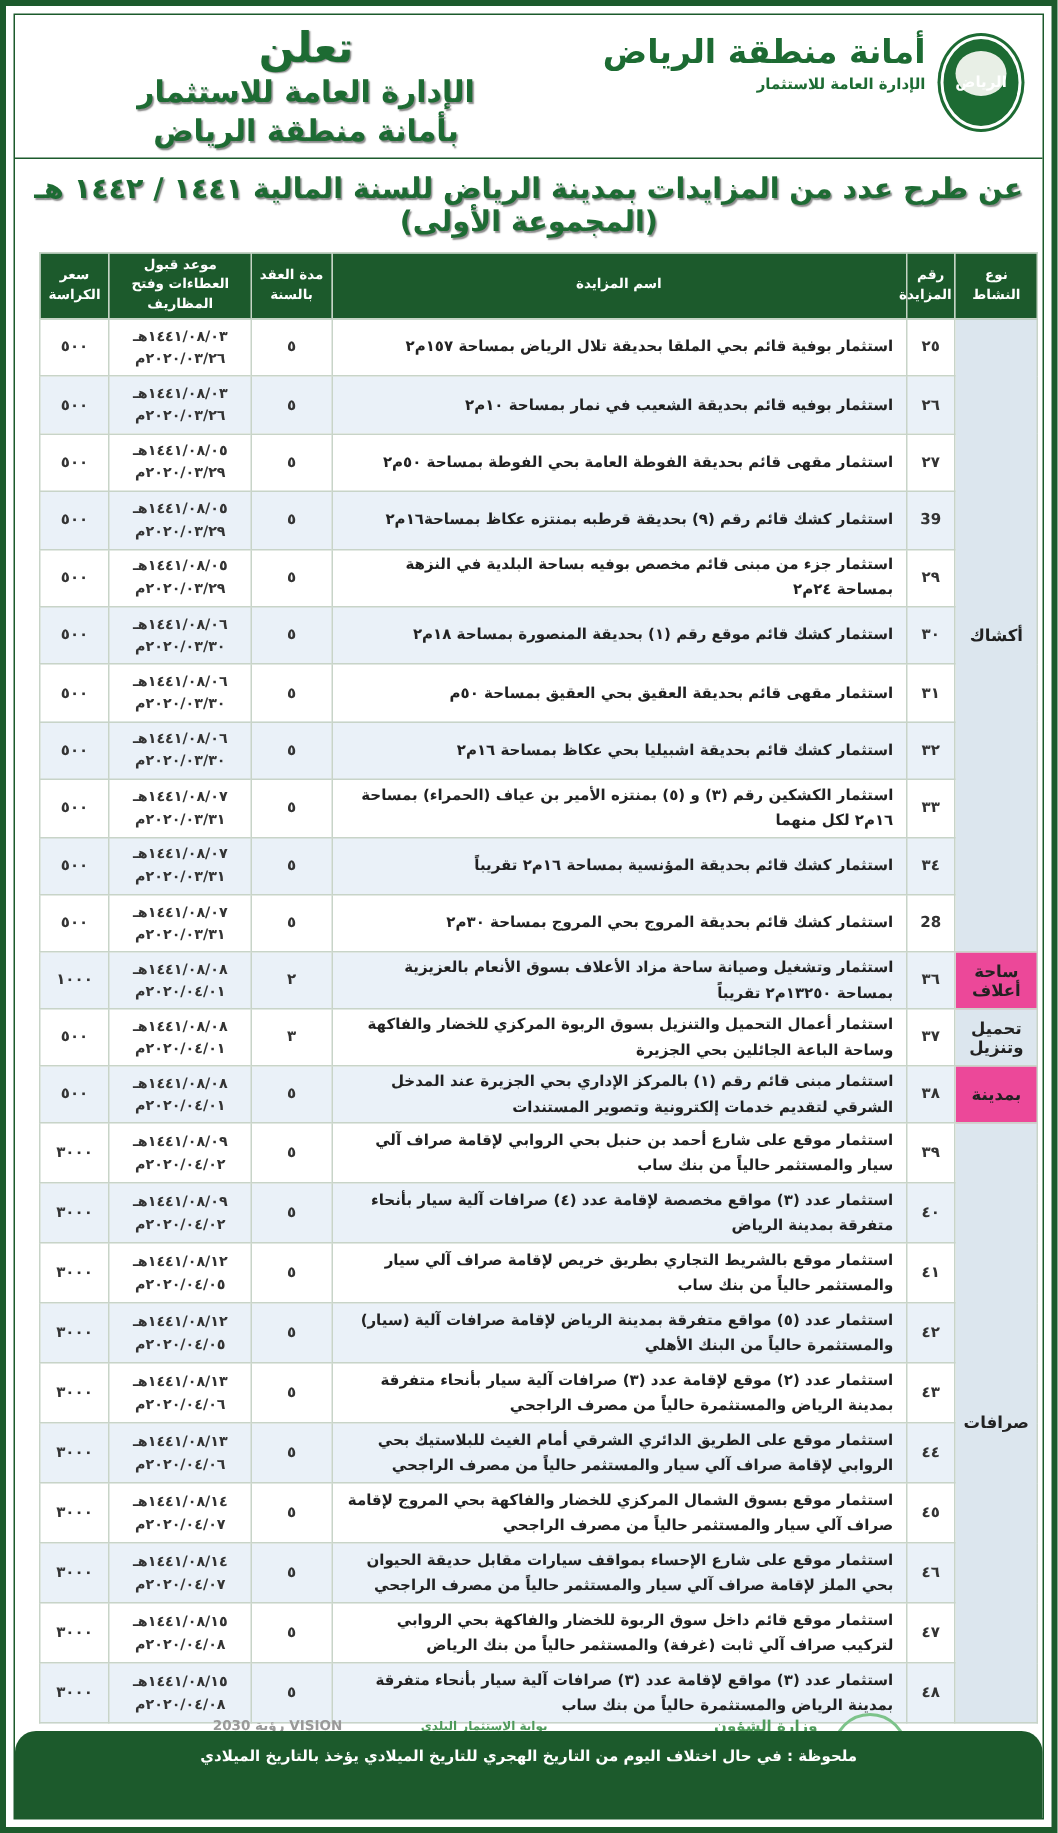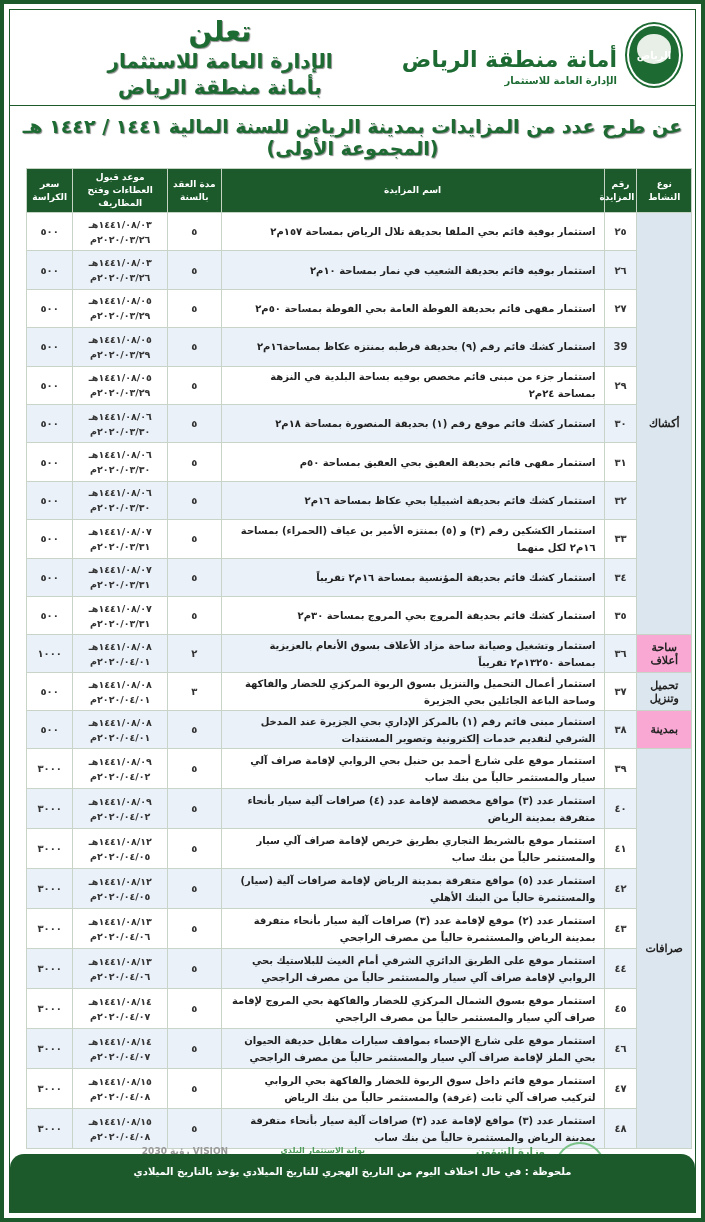--- a/index.html
+++ b/index.html
@@ -8,44 +8,44 @@
   .frame { position: absolute; left: 0; top: 0; width: 705px; height: 1222px;
     border: 4px solid #1c5a2c; background: #fff; }
   .inner { position: absolute; left: 5px; top: 5px; right: 5px; bottom: 5px; border: 1px solid #1c5a2c; }
 
   
   .hdr { position: absolute; left: 0; right: 0; top: 0; height: 96px; border-bottom: 1px solid #1c5a2c; }
   .logo-circle { position: absolute; right: 14px; top: 14px; width: 54px; height: 62px; border-radius: 50%;
     background: #1d6b33; border: 2px solid #fff; box-shadow: 0 0 0 2px #1d6b33; display:flex; align-items:flex-end; justify-content:center; }
   .logo-circle .emb { position:absolute; top:8px; left:50%; transform:translateX(-50%); width:34px; height:30px; border-radius:50%; background:#e8efe6; }
   .logo-circle .lt { color:#fff; font-weight:bold; font-size:10px; margin-bottom:23px; position:relative; }
-  .amana { position: absolute; right: 78px; top: 36px; text-align: right; color: #1d6b33; }
+  .amana { position: absolute; right: 78px; top: 12px; text-align: right; color: #1d6b33; }
   .amana .t1 { font-size: 22px; font-weight: bold; line-height: 28px; }
   .amana .t2 { font-size: 10px; font-weight: bold; line-height: 14px; letter-spacing: 1px; }
-  .announce { position: absolute; left: 60px; top: 6px; width: 300px; text-align: center; color: #1d6b33; }
+  .announce { position: absolute; left: 44px; top: 6px; width: 300px; text-align: center; color: #1d6b33; }
   .announce .a1 { font-size: 28px; font-weight: bold; line-height: 32px; letter-spacing: 14px; text-shadow: 1px 1px 1px #888; }
   .announce .a2 { font-size: 20px; font-weight: bold; line-height: 26px; text-shadow: 1px 1px 1px #888; letter-spacing: 1px; }
   .announce .a3 { font-size: 20px; font-weight: bold; line-height: 26px; text-shadow: 1px 1px 1px #888; letter-spacing: 3px; }
 
   .subtitle { position: absolute; left: 0; right: 0; top: 105px; text-align: center; color: #1d6b33;
     font-size: 19px; font-weight: bold; text-shadow: 1px 1px 1px #888; }
 
   
   table.auc { position: absolute; left: 16px; top: 158px; width: 666px; border-collapse: collapse; table-layout: fixed; }
   table.auc th { background: #1c5a2c; color: #fff; font-size: 9px; font-weight: bold; line-height: 13px;
     border: 1px solid #c5d3c5; padding: 2px 2px; height: 33px; text-align: center; vertical-align: middle; }
   table.auc td { border: 1px solid #c8d4c8; font-size: 10px; text-align: center; vertical-align: middle; padding: 0 3px; }
   table.auc td.name { text-align: right; font-size: 10px; line-height: 17px; padding: 0 8px; font-weight: bold; color:#222; }
   table.auc td.date { font-size: 9.5px; line-height: 15px; font-weight: bold; color:#333; }
   table.auc td.num, table.auc td.dur, table.auc td.price { font-weight: bold; color:#333; }
   table.auc tr.odd td.c { background: #ffffff; }
   table.auc tr.even td.c { background: #eaf1f8; }
-  td.act { font-size: 11px !important; font-weight: bold; color:#222;font-family:Liberation Serif, serif; }
+  td.act { font-size: 11px !important; font-weight: bold; color:#222; }
   td.act.blue { background: #dce6ee; }
-  td.act.green { background: #f9a8d4; }
+  td.act.green { background: #ec4899; }
 
   .logos { position: absolute; left: 0; right: 0; top: 1130px; height: 62px; }
   .lg { position: absolute; top: 6px; color: #4e9a5a; font-size: 10px; font-weight: bold; text-align: right; }
   .note { position: absolute; left: 0; right: 0; bottom: 0; height: 58px; background: #1c5a2c;
     border-top-left-radius: 14px; border-top-right-radius: 14px; color: #fff; text-align: center; font-size: 10px; font-weight: bold; line-height: 20px; padding-top: 8px; }
 </style>
 </head>
 <body>
 
 <div class="frame">
@@ -184,21 +184,21 @@
             <td class="c num">٣٤</td>
             <td class="c name">استثمار كشك قائم بحديقة المؤنسية بمساحة ١٦م٢ تقريباً</td>
             <td class="c dur">٥</td>
             <td class="c date">
               <div>١٤٤١/٠٨/٠٧هـ</div>
               <div>٢٠٢٠/٠٣/٣١م</div>
             </td>
             <td class="c price">٥٠٠</td>
           </tr>
           <tr class="odd" style="height: 38.4px;">
-            <td class="c num">٣٥</td>
+            <td class="c num">28</td>
             <td class="c name">استثمار كشك قائم بحديقة المروج بحي المروج بمساحة ٣٠م٢</td>
             <td class="c dur">٥</td>
             <td class="c date">
               <div>١٤٤١/٠٨/٠٧هـ</div>
               <div>٢٠٢٠/٠٣/٣١م</div>
             </td>
             <td class="c price">٥٠٠</td>
           </tr>
           <tr class="even" style="height: 38px;">
             <td class="act green" rowspan="1">ساحة أعلاف</td>

